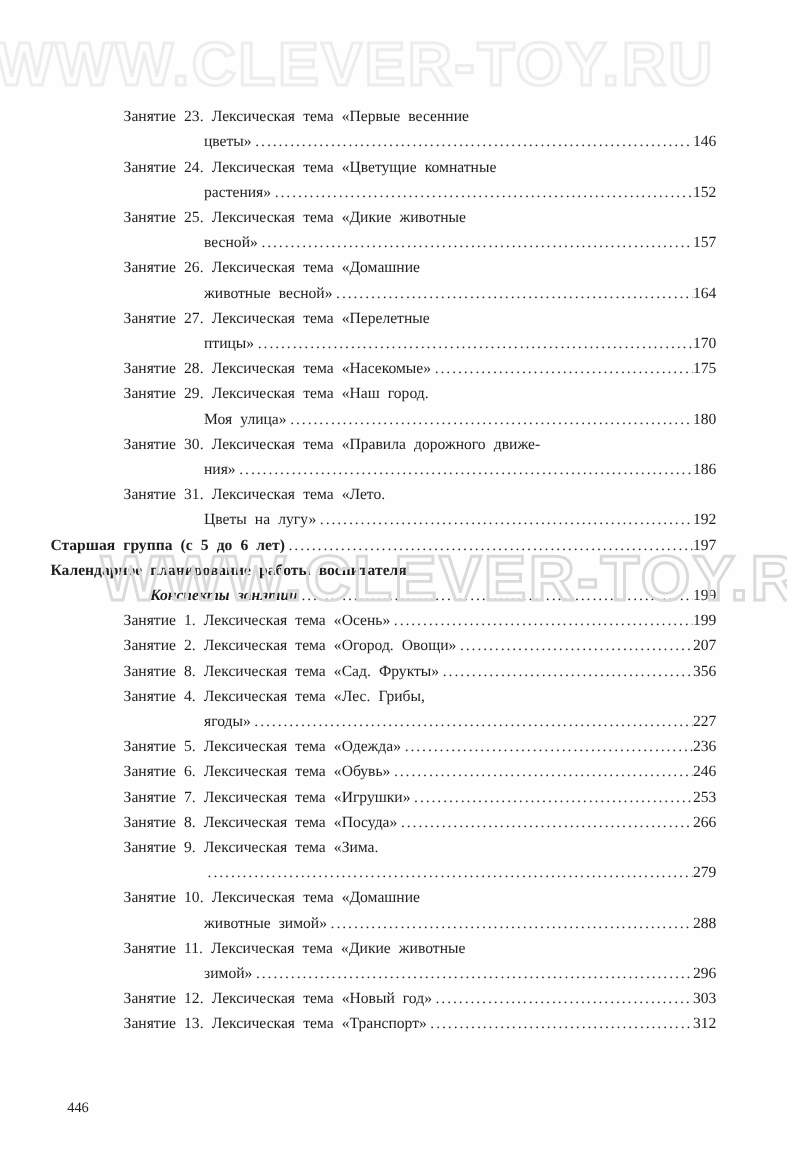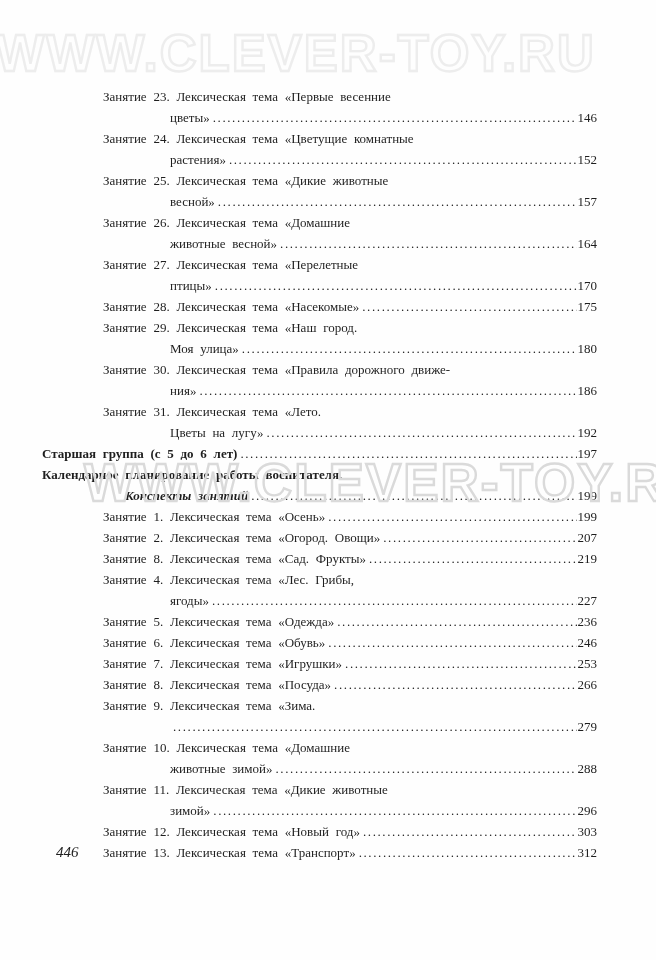--- a/index.html
+++ b/index.html
@@ -66,24 +66,23 @@
   .row.entry .line       { padding-left: 61px;  }
   .row.entry .line.cont  { padding-left: 128px; }
   .row.section .line     { padding-left: 0; text-align: right;     }
   .row.section .txt      { font-weight: bold;   }
   .row.konspekt .line    { padding-left: 83px;  }
   .row.konspekt .txt     { font-weight: bold; font-style: italic;   }
   
   .folio {
     position: absolute;
     left: 56px;
-    top: 844px;
-    font-size: 15px;
+    top: 916px;
+    font-size: 12px;
     z-index: 2;
-    font-style: italic;
   }
 </style>
 </head>
 <body>
 
 <div class="page">
   <div class="wm wm-top">WWW.CLEVER-TOY.RU</div>
   <div class="wm wm-mid">WWW.CLEVER-TOY.RU</div>
   <div class="toc" id="toc">
       <div class="row entry">
@@ -203,21 +202,21 @@
         <div class="line">
           <span class="txt">Занятие 2. Лексическая тема «Огород. Овощи»</span>
           <span class="leader">..........................................................................................................................................................................</span>
           <span class="pg">207</span>
         </div>
       </div>
       <div class="row entry">
         <div class="line">
           <span class="txt">Занятие 8. Лексическая тема «Сад. Фрукты»</span>
           <span class="leader">..........................................................................................................................................................................</span>
-          <span class="pg">219</span>
+          <span class="pg">356</span>
         </div>
       </div>
       <div class="row entry">
         <div class="line">
           <span class="txt">Занятие 4. Лексическая тема «Лес. Грибы,</span>
         </div>
         <div class="line cont">
           <span class="txt">ягоды»</span>
           <span class="leader">..........................................................................................................................................................................</span>
           <span class="pg">227</span>

